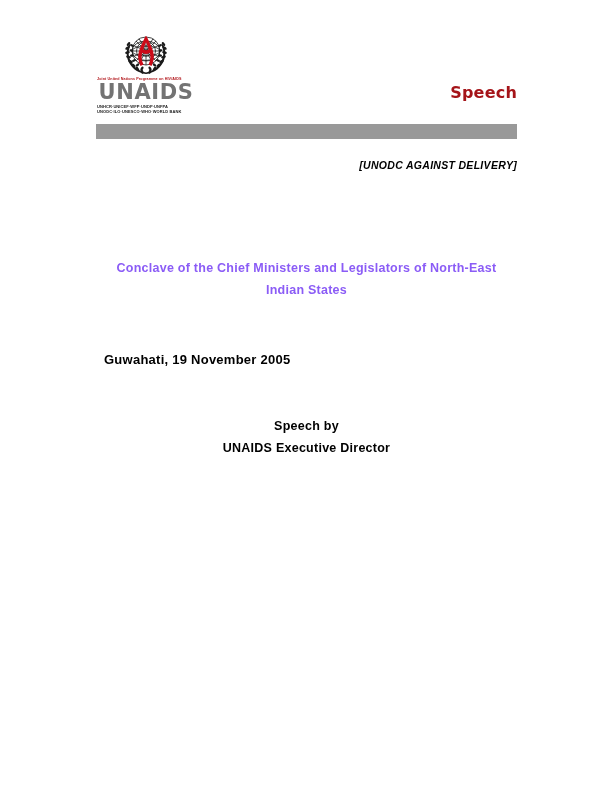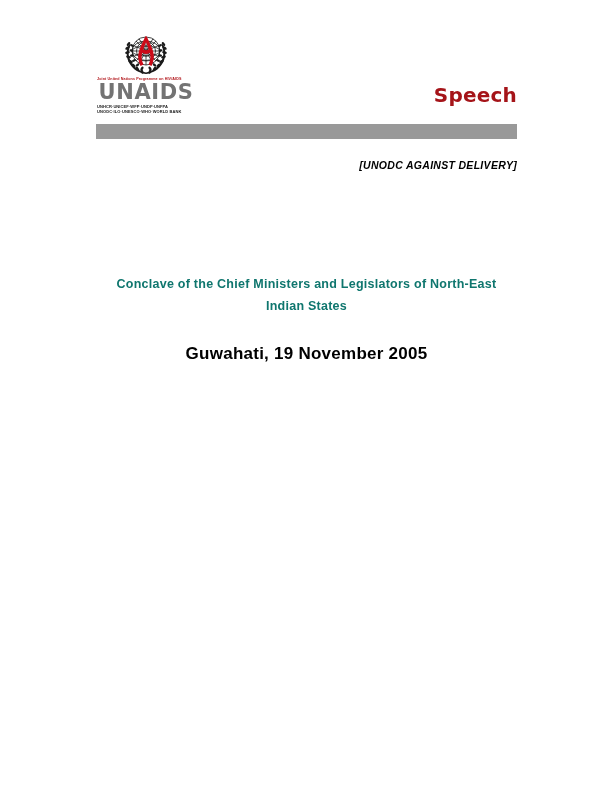--- a/index.html
+++ b/index.html
@@ -76,21 +76,21 @@
     white-space: nowrap;
     line-height: 1.35;
     margin: 0 0 0 1px;
   }
 
   .doc-type {
     position: absolute;
     right: 0;
     top: 55px;
     font-family: "DejaVu Sans", sans-serif;
-    font-size: 20px;
+    font-size: 16px;
     font-weight: bold;
     color: #a51419;
     letter-spacing: 0.2px;
     line-height: 1;
   }
 
   .header-rule {
     position: absolute;
     left: 96px;
     top: 124px;
@@ -119,34 +119,34 @@
     top: 258px;
     width: 421px;
     text-align: center;
   }
 
   .event-title {
     font-size: 12.5px;
     font-weight: bold;
     line-height: 1.75;
     letter-spacing: 0.25px;
-    margin: 16px;
-    color: #0f766e;
+    margin: 0;
+    color: #8b5cf6;
   }
 
   .event-location {
     position: absolute;
     left: 96px;
     top: 344px;
     width: 421px;
-    text-align: center;
-    font-size: 17px;
+    text-align: left;
+    font-size: 13px;
     font-weight: bold;
     letter-spacing: 0.25px;
-    margin: 0;
+    margin: 8px;
     color: #000000;
   }
 
   .speaker-block {
     position: absolute;
     left: 96px;
     top: 416px;
     width: 421px;
     text-align: center;
   }
@@ -246,15 +246,17 @@
 
   <div class="delivery-note">[UNODC AGAINST DELIVERY]</div>
 
   <div class="title-block">
     <h1 class="event-title">Conclave of the Chief Ministers and Legislators of North-East Indian States</h1>
   </div>
 
   <div class="event-location">Guwahati, 19 November 2005</div>
 
   <div class="speaker-block">
+    <div class="speaker-line">Speech by</div>
+    <div class="speaker-line">UNAIDS Executive Director</div>
   </div>
 
 </div>
 
 </body></html>

